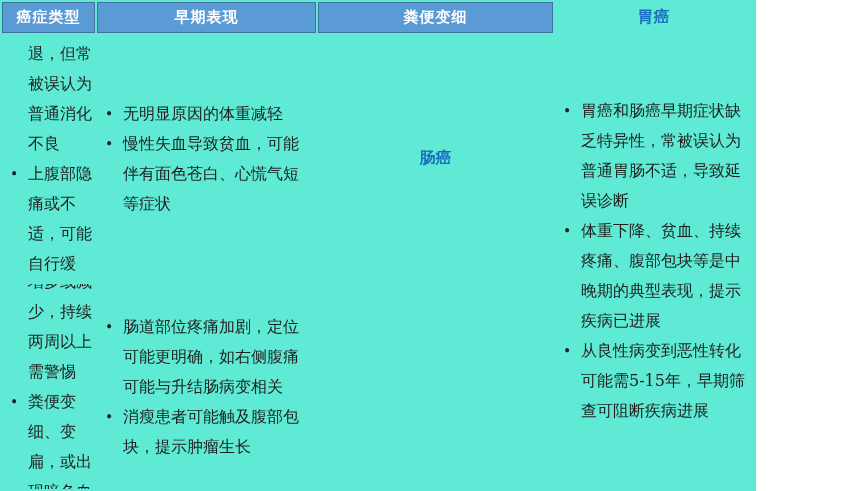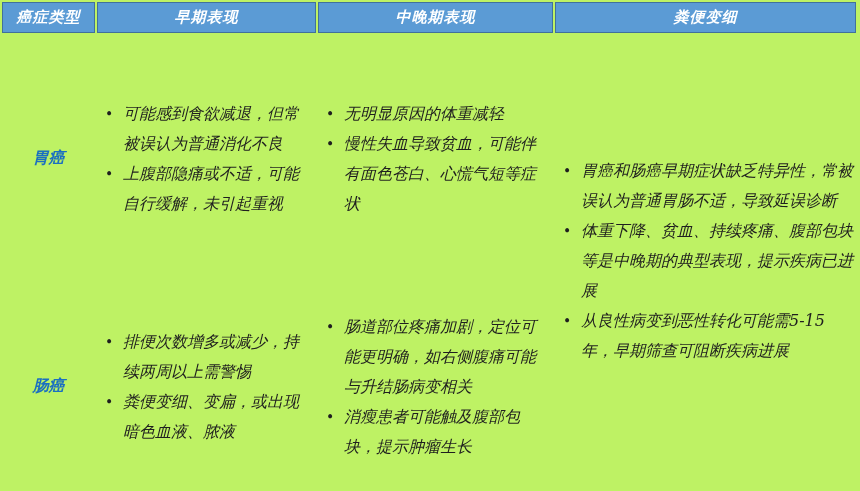--- a/index.html
+++ b/index.html
@@ -1,18 +1,18 @@
 <!DOCTYPE html>
 <html><head>
 <meta charset="utf-8">
 <style>
   html,body{margin:0;padding:0;background:#ffffff;}
   .page{
-    width:860px;height:491px;position:relative;background:#bef264;
-    font-family:"DejaVu Serif", serif;overflow:hidden;font-style:italic;
+    width:756px;height:491px;position:relative;background:#5eead4;
+    font-family:"DejaVu Serif", serif;overflow:hidden;
   }
   .tbl{
     display:grid;
     grid-template-columns:93px 219px 235px 1fr;
     grid-template-rows:31px 251px 1fr;
     column-gap:2px;
     height:489px;
     box-sizing:border-box;
     padding:2px 4px 0 2px;
   }
@@ -64,23 +64,20 @@
 <div class="page">
   <div class="tbl">
 
     <div class="hcell">
       <span>癌症类型</span>
     </div>
     <div class="hcell">
       <span>早期表现</span>
     </div>
     <div class="hcell">
-      <span>中晚期表现</span>
-    </div>
-    <div class="hcell">
       <span>粪便变细</span>
     </div>
 
     <div class="cell label-cell">
       <span>胃癌</span>
     </div>
     <div class="cell c2">
       <ul class="bullets">
           <li>可能感到食欲减退，但常被误认为普通消化不良</li>
           <li>上腹部隐痛或不适，可能自行缓解，未引起重视</li>

